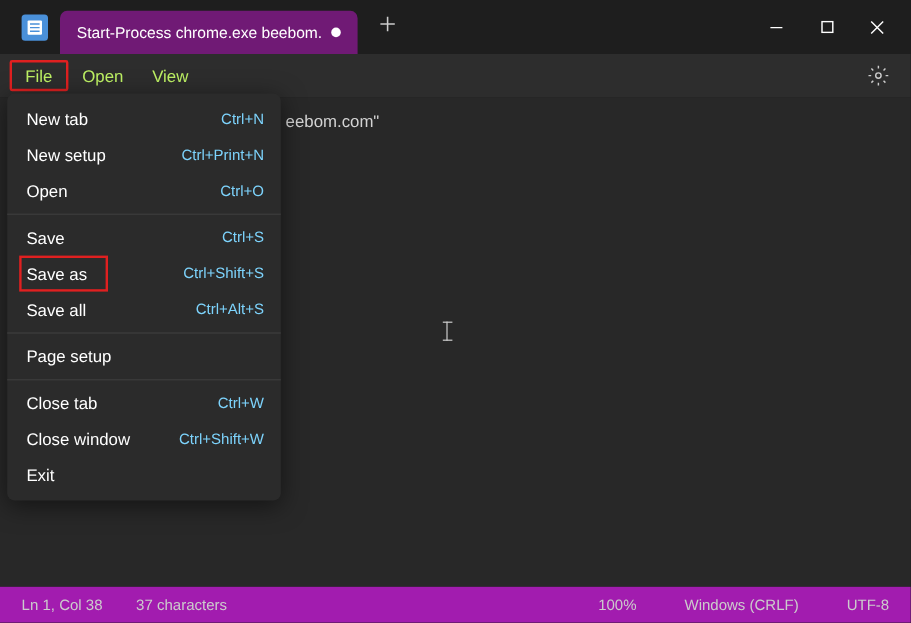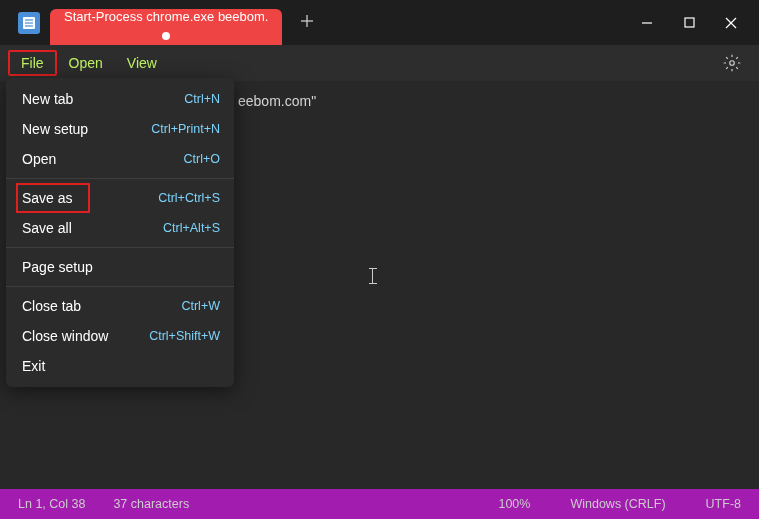--- a/index.html
+++ b/index.html
@@ -1,21 +1,21 @@
 <!DOCTYPE html>
 <html><head>
 <meta charset="utf-8">
 <style>
   * { margin: 0; padding: 0; box-sizing: border-box; font-family: "Segoe UI", sans-serif; }
   body { width: 759px; height: 519px; background: #1e1e1e; color: #fff; overflow: hidden; position: relative; }
   
   .titlebar { height: 45px; background: #1e1e1e; display: flex; align-items: center; padding: 0; }
   .app-icon { width: 22px; height: 22px; background: #4a90d9; border-radius: 3px; margin: 0 10px 0 18px; display: flex; align-items: center; justify-content: center; }
   .app-icon svg { width: 14px; height: 14px; }
-  .tab { background: #ef4444; height: 36px; display: flex; align-items: center; padding: 0 14px 0 14px; border-radius: 6px 6px 0 0; margin-top: 9px; gap: 8px; flex-direction: column; }
+  .tab { background: #701a75; height: 36px; display: flex; align-items: center; padding: 0 14px 0 14px; border-radius: 6px 6px 0 0; margin-top: 9px; gap: 8px; }
   .tab-title { font-size: 13px; color: #fff; }
   .tab-dirty { width: 8px; height: 8px; background: #fff; border-radius: 50%; }
   .new-tab { margin-left: 18px; font-size: 16px; color: #ccc; cursor: pointer; }
   .spacer { flex: 1; }
   .win-controls { display: flex; gap: 2px; margin-right: 8px; }
   .win-btn { width: 40px; height: 30px; display: flex; align-items: center; justify-content: center; }
   .win-btn svg { stroke: #fff; fill: none; }
   
   .menubar { height: 36px; background: #2d2d2d; display: flex; align-items: center; padding: 0 8px; }
   .menu-item { padding: 4px 12px; font-size: 14px; color: #bef264; cursor: pointer; border-radius: 2px; }
@@ -109,23 +109,27 @@
     </div>
   <div class="dd-item">
       <span>New setup</span>
       <span class="shortcut">Ctrl+Print+N</span>
     </div>
   <div class="dd-item">
       <span>Open</span>
       <span class="shortcut">Ctrl+O</span>
     </div>
   <div class="dd-sep"></div>
+  <div class="dd-item">
+      <span>Save</span>
+      <span class="shortcut">Ctrl+S</span>
+    </div>
   <div class="dd-item hl">
       <span>Save as</span>
-      <span class="shortcut">Ctrl+Ctrl+S</span>
+      <span class="shortcut">Ctrl+Shift+S</span>
     </div>
   <div class="dd-item">
       <span>Save all</span>
       <span class="shortcut">Ctrl+Alt+S</span>
     </div>
   <div class="dd-sep"></div>
   <div class="dd-item">
       <span>Page setup</span>
       <span class="shortcut"></span>
     </div>

